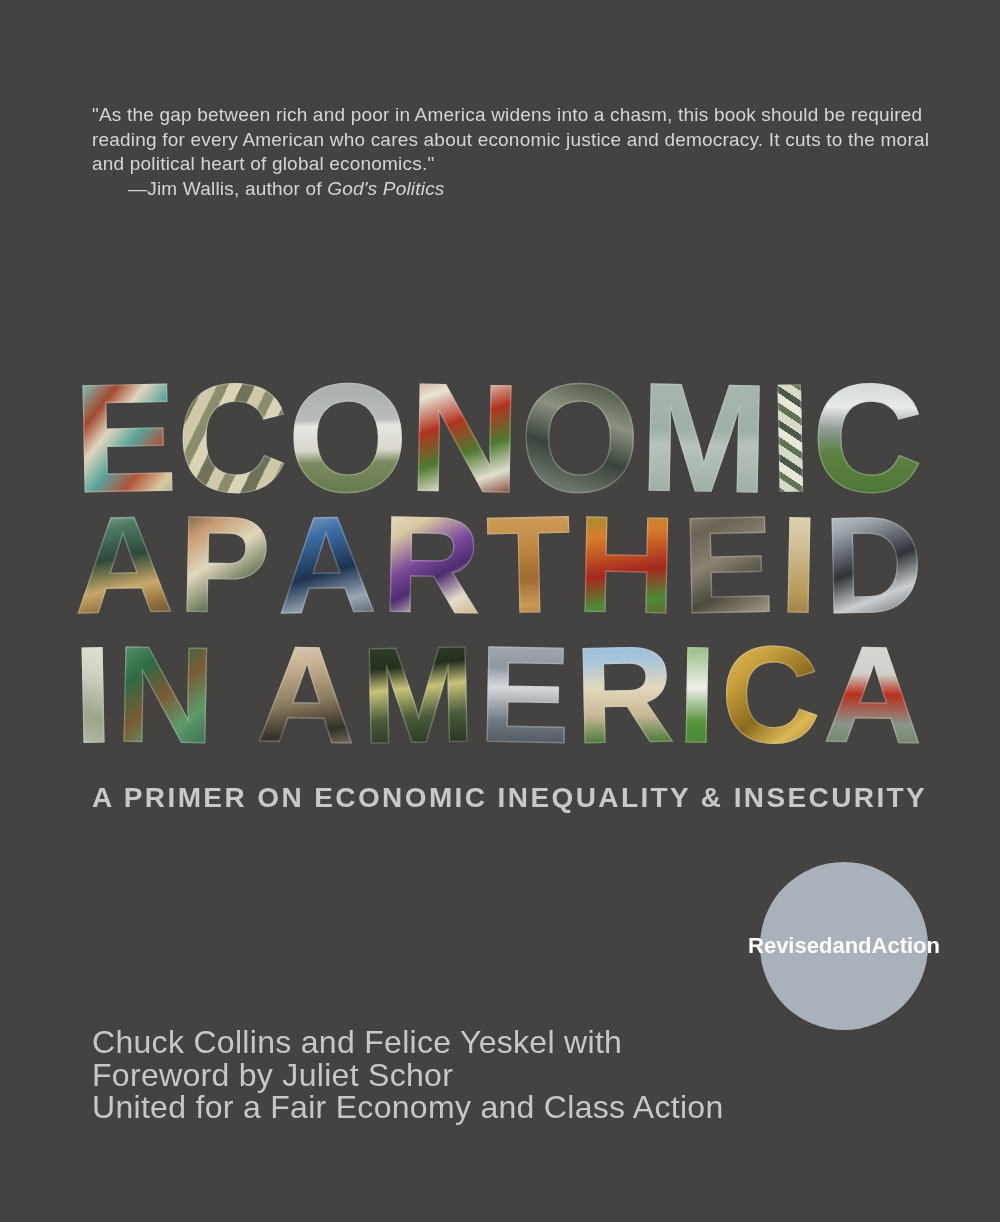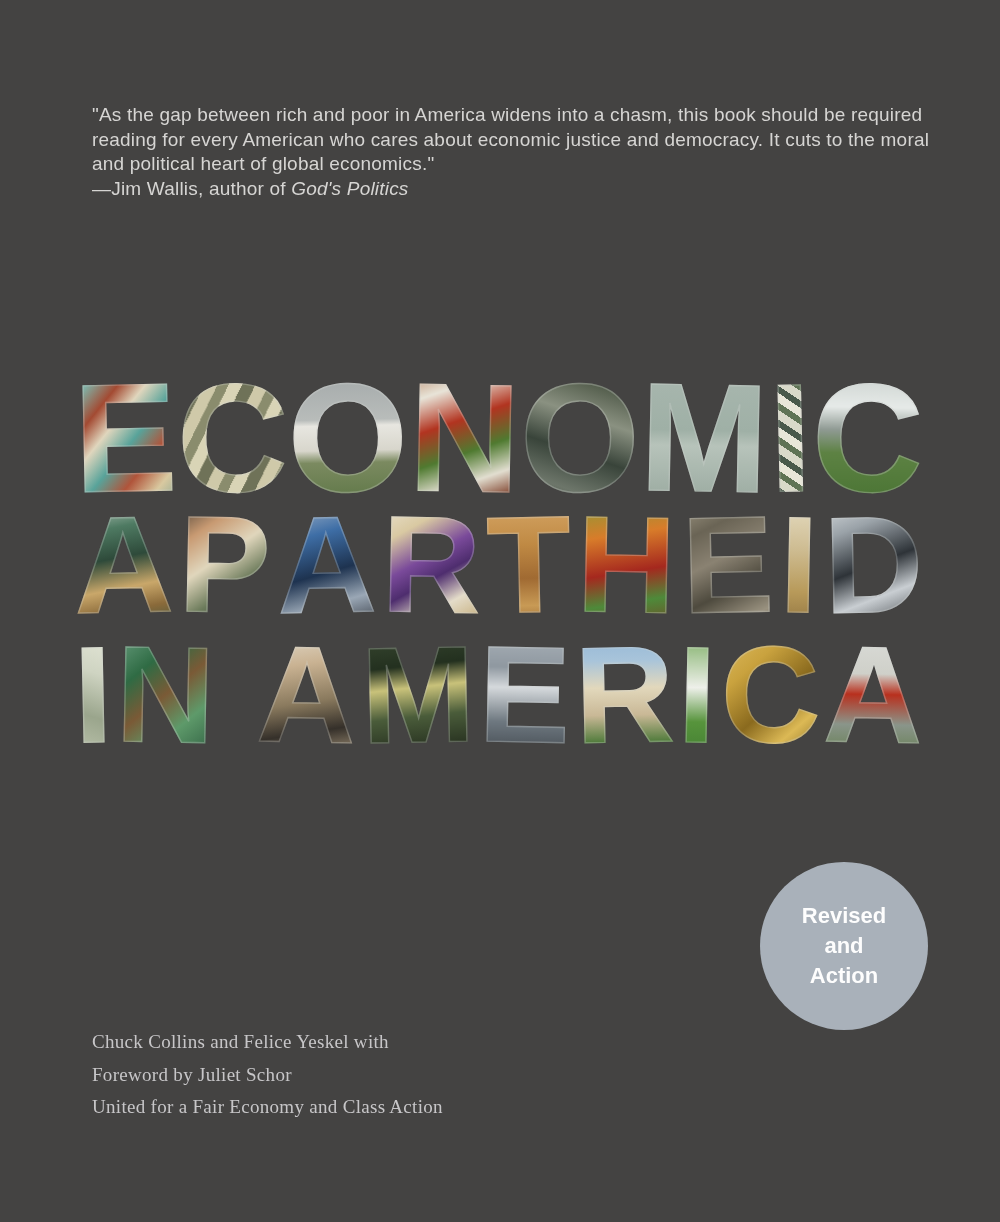--- a/index.html
+++ b/index.html
@@ -9,21 +9,21 @@
     background:#444342;
     overflow:hidden;
     font-family:"Liberation Sans",sans-serif;
   }
   
   .quote{
     position:absolute;left:92px;top:103px;width:848px;
     color:#d6d5d3;font-size:19px;line-height:24.5px;font-weight:400;
     letter-spacing:.2px;
   }
-  .quote .attrib{display:block;}
+  .quote .attrib{display:block;margin-left:36px;}
   .quote .work{font-style:italic;}
   
   .title-row{
     position:absolute;left:74px;width:849px;
     display:flex;justify-content:space-between;align-items:flex-start;
     font-weight:700;line-height:1;white-space:pre;
   }
   .row-1{top:361px;font-size:154px;}
   .row-2{top:496px;font-size:137px;}
   .row-3{top:626px;font-size:137px;}
@@ -39,46 +39,46 @@
   
   .subtitle{
     position:absolute;left:92px;top:782px;width:860px;
     color:#c6c9cb;font-size:28px;font-weight:700;letter-spacing:2.4px;
     white-space:nowrap;
   }
   
   .badge{
     position:absolute;left:760px;top:862px;width:168px;height:168px;
     border-radius:50%;
-    display:flex;flex-direction:column;align-items:center;justify-content:center;
+    display:flex;flex-direction:row;align-items:center;justify-content:center;
     text-align:right;
   }
   .badge div{font-size:22px;line-height:30px;font-weight:700;}
   
   .authors{
     position:absolute;left:92px;top:1026px;
-    color:#c7c6c8;font-size:19px;line-height:32.5px;font-weight:400;
+    color:#c7c6c8;font-size:32px;line-height:32.5px;font-weight:400;
     letter-spacing:.3px;
-    font-family:Liberation Serif, serif;
   }
 </style>
 </head>
 <body>
 
 <div class="cover" style="background: rgb(68, 67, 66);">
 
   <div class="quote">
     <span>"As the gap between rich and poor in America widens into a chasm, this book should be required reading for every American who cares about economic justice and democracy. It cuts to the moral and political heart of global economics."</span>
     <span class="attrib"><span>—Jim Wallis, author of </span><span class="work">God's Politics</span></span>
   </div>
 
   <div class="title-row row-1"><span class="letter" style="background-image: linear-gradient(130deg, rgb(185, 138, 90) 0%, rgb(127, 179, 168) 14%, rgb(163, 74, 50) 28%, rgb(224, 214, 189) 40%, rgb(88, 163, 154) 54%, rgb(176, 84, 58) 68%, rgb(217, 201, 160) 82%, rgb(109, 154, 142) 100%);">E</span><span class="letter" style="background-image: repeating-linear-gradient(115deg, rgb(138, 140, 109) 0px, rgb(138, 140, 109) 10px, rgb(217, 212, 182) 10px, rgb(217, 212, 182) 22px, rgb(111, 114, 88) 22px, rgb(111, 114, 88) 34px, rgb(207, 201, 169) 34px, rgb(207, 201, 169) 46px);">C</span><span class="letter" style="background-image: linear-gradient(rgb(159, 165, 166) 0%, rgb(184, 188, 186) 38%, rgb(231, 230, 224) 42%, rgb(216, 214, 204) 58%, rgb(123, 138, 96) 66%, rgb(85, 113, 63) 100%);">O</span><span class="letter" style="background-image: linear-gradient(160deg, rgb(168, 100, 60) 0%, rgb(232, 228, 216) 22%, rgb(178, 52, 32) 40%, rgb(79, 122, 48) 58%, rgb(226, 222, 208) 74%, rgb(122, 58, 36) 88%, rgb(63, 102, 38) 100%);">N</span><span class="letter" style="background-image: linear-gradient(200deg, rgb(140, 47, 40) 0%, rgb(78, 88, 71) 18%, rgb(138, 145, 129) 38%, rgb(57, 68, 58) 58%, rgb(109, 118, 106) 78%, rgb(44, 53, 44) 100%);">O</span><span class="letter" style="background-image: linear-gradient(rgb(170, 184, 176) 0%, rgb(159, 176, 166) 45%, rgb(183, 195, 186) 55%, rgb(147, 164, 154) 100%);">M</span><span class="letter" style="background-image: repeating-linear-gradient(35deg, rgb(217, 217, 201) 0px, rgb(217, 217, 201) 8px, rgb(95, 115, 85) 8px, rgb(95, 115, 85) 14px, rgb(232, 230, 216) 14px, rgb(232, 230, 216) 22px, rgb(73, 89, 75) 22px, rgb(73, 89, 75) 28px);">I</span><span class="letter" style="background-image: linear-gradient(rgb(194, 202, 198) 0%, rgb(230, 234, 232) 30%, rgb(143, 154, 147) 45%, rgb(93, 130, 67) 60%, rgb(68, 112, 47) 100%);">C</span></div>
   <div class="title-row row-2"><span class="letter" style="background-image: linear-gradient(170deg, rgb(221, 228, 220) 0%, rgb(78, 122, 98) 25%, rgb(46, 74, 58) 45%, rgb(201, 167, 106) 65%, rgb(138, 106, 58) 80%, rgb(51, 82, 63) 100%);">A</span><span class="letter" style="background-image: linear-gradient(145deg, rgb(47, 45, 40) 0%, rgb(200, 154, 114) 25%, rgb(224, 214, 188) 45%, rgb(107, 122, 90) 65%, rgb(58, 68, 50) 85%, rgb(203, 182, 140) 100%);">P</span><span class="letter" style="background-image: linear-gradient(165deg, rgb(198, 204, 212) 0%, rgb(62, 110, 166) 30%, rgb(30, 51, 80) 55%, rgb(154, 167, 181) 75%, rgb(32, 36, 44) 100%);">A</span><span class="letter" style="background-image: linear-gradient(150deg, rgb(239, 233, 220) 0%, rgb(217, 201, 162) 25%, rgb(122, 74, 154) 45%, rgb(78, 45, 110) 58%, rgb(228, 220, 201) 75%, rgb(184, 154, 90) 100%);">R</span><span class="letter" style="background-image: linear-gradient(rgb(216, 169, 106) 0%, rgb(192, 138, 68) 35%, rgb(160, 106, 50) 60%, rgb(200, 154, 85) 80%, rgb(138, 90, 40) 100%);">T</span><span class="letter" style="background-image: linear-gradient(170deg, rgb(122, 160, 58) 0%, rgb(216, 124, 42) 30%, rgb(165, 40, 30) 55%, rgb(78, 138, 58) 75%, rgb(122, 58, 32) 100%);">H</span><span class="letter" style="background-image: linear-gradient(155deg, rgb(168, 160, 140) 0%, rgb(106, 100, 85) 25%, rgb(138, 130, 114) 45%, rgb(78, 74, 62) 65%, rgb(154, 146, 128) 85%, rgb(62, 58, 48) 100%);">E</span><span class="letter" style="background-image: linear-gradient(rgb(232, 224, 200) 0%, rgb(205, 187, 144) 40%, rgb(184, 154, 90) 70%, rgb(138, 110, 60) 100%);">I</span><span class="letter" style="background-image: linear-gradient(160deg, rgb(228, 232, 234) 0%, rgb(154, 162, 168) 25%, rgb(46, 51, 56) 50%, rgb(201, 206, 210) 70%, rgb(31, 36, 40) 100%);">D</span></div>
   <div class="title-row row-3"><span class="letter" style="background-image: linear-gradient(200deg, rgb(232, 234, 220) 0%, rgb(207, 212, 194) 35%, rgb(154, 165, 140) 65%, rgb(194, 201, 178) 100%);">I</span><span class="letter" style="background-image: linear-gradient(140deg, rgb(116, 168, 138) 0%, rgb(47, 107, 68) 30%, rgb(122, 90, 54) 50%, rgb(94, 154, 106) 70%, rgb(39, 84, 58) 100%);">N</span><span class="letter gap"></span><span class="letter" style="background-image: linear-gradient(170deg, rgb(234, 230, 218) 0%, rgb(201, 178, 146) 30%, rgb(138, 122, 94) 55%, rgb(53, 48, 42) 75%, rgb(196, 176, 144) 100%);">A</span><span class="letter" style="background-image: linear-gradient(175deg, rgb(60, 76, 52) 0%, rgb(35, 48, 31) 30%, rgb(201, 194, 122) 45%, rgb(74, 92, 58) 65%, rgb(20, 26, 18) 100%);">M</span><span class="letter" style="background-image: linear-gradient(rgb(174, 182, 189) 0%, rgb(143, 152, 160) 30%, rgb(213, 217, 220) 45%, rgb(110, 120, 128) 70%, rgb(58, 64, 70) 100%);">E</span><span class="letter" style="background-image: linear-gradient(rgb(143, 180, 213) 0%, rgb(168, 196, 218) 25%, rgb(226, 216, 188) 45%, rgb(201, 184, 150) 65%, rgb(78, 122, 58) 85%, rgb(46, 90, 40) 100%);">R</span><span class="letter" style="background-image: linear-gradient(rgb(106, 163, 78) 0%, rgb(238, 240, 234) 45%, rgb(87, 148, 60) 70%, rgb(63, 122, 48) 100%);">I</span><span class="letter" style="background-image: linear-gradient(140deg, rgb(226, 194, 104) 0%, rgb(201, 162, 62) 30%, rgb(138, 106, 30) 55%, rgb(220, 185, 85) 75%, rgb(110, 84, 24) 100%);">C</span><span class="letter" style="background-image: linear-gradient(rgb(220, 222, 219) 0%, rgb(207, 208, 201) 35%, rgb(184, 48, 30) 50%, rgb(138, 149, 138) 72%, rgb(94, 122, 70) 100%);">A</span></div>
 
+  <div class="subtitle">A PRIMER ON ECONOMIC INEQUALITY &amp; INSECURITY</div>
 
   <div class="badge" style="background: rgb(169, 177, 186); color: rgb(253, 253, 253);">
       <div>Revised</div>
       <div>and</div>
       <div>Action</div>
     </div>
 
   <div class="authors">
       <div>Chuck Collins and Felice Yeskel with</div>
       <div>Foreword by Juliet Schor</div>

